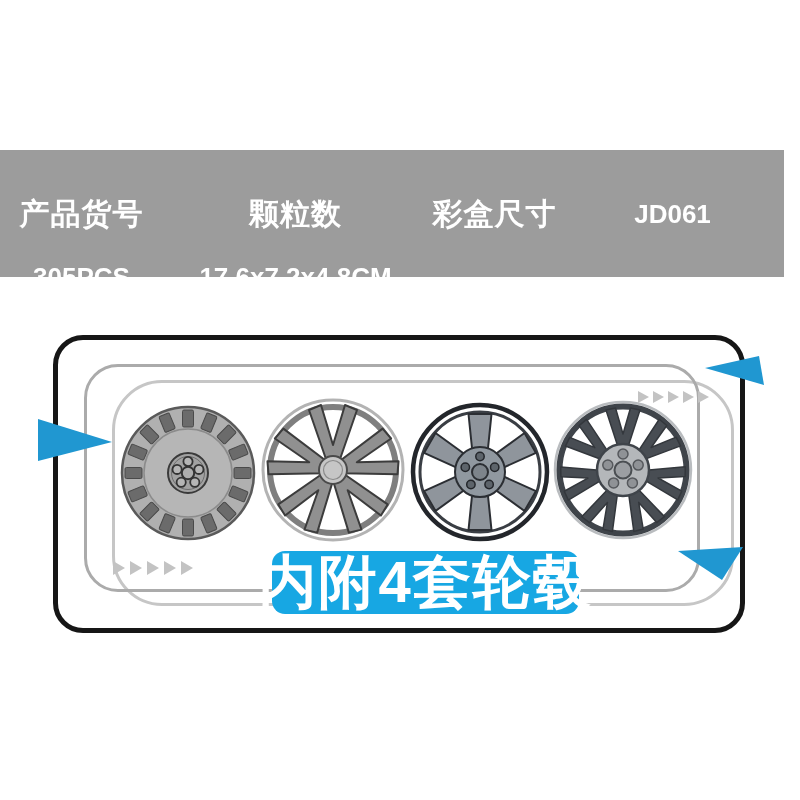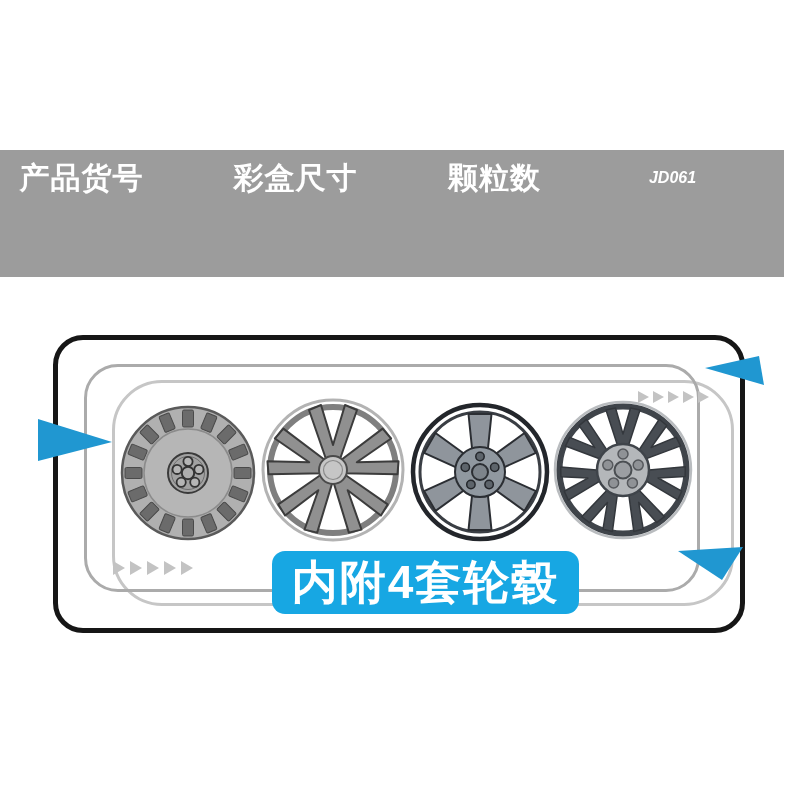--- a/index.html
+++ b/index.html
@@ -1,53 +1,55 @@
 <!DOCTYPE html>
 <html><head>
 <meta charset="utf-8">
 <style>
   html,body{margin:0;padding:0;background:#ffffff;}
   *{box-sizing:border-box;font-family:"Liberation Sans",sans-serif;}
   .stage{position:relative;width:800px;height:800px;background:#ffffff;overflow:hidden;}
 
   
   .spec-table{position:absolute;left:0;top:150px;width:784px;height:127px;background:#9c9c9c;}
-  .spec-grid{position:absolute;inset:0;display:grid;grid-template-columns:163px 265px 133px 223px;grid-template-rows:56px 71px;}
+  .spec-grid{position:absolute;inset:0;display:grid;grid-template-columns:163px 265px 133px 223px;grid-template-rows:56px 71px;margin-top:36px;}
   .cell{display:flex;align-items:center;justify-content:center;color:#ffffff;font-weight:bold;}
   .cell.header{font-size:30px;letter-spacing:1px;}
-  .cell.value{font-size:16px;font-style:italic;}
+  .cell.value{font-size:26px;}
   .divider{position:absolute;background:#ffffff;}
   .div-h{left:8px;top:204px;width:772px;height:3px;}
   .div-v{top:162px;width:3px;height:100px;}
   .div-v1{left:162px;} .div-v2{left:426px;} .div-v3{left:559px;}
 
   
   .illu-box{position:absolute;left:53px;top:335px;width:692px;height:298px;border:5px solid #161616;border-radius:30px;background:#ffffff;z-index:1;}
   .gray-rect{position:absolute;background:transparent;z-index:2;}
   .gray-b{left:112px;top:380px;width:622px;height:226px;border:3px solid #c6c6c6;border-radius:50px;}
   .gray-a{left:84px;top:364px;width:616px;height:228px;border:3px solid #ababab;border-radius:34px;z-index:3;}
 
   .wheel{position:absolute;z-index:4;}
   .banner{position:absolute;left:272px;top:551px;width:307px;height:63px;border-radius:13px;
           display:flex;align-items:center;justify-content:center;z-index:5;}
-  .banner span{color:#ffffff;font-weight:bold;font-size:46px;letter-spacing:2px;white-space:nowrap;}
+  .banner span{color:#ffffff;font-weight:bold;font-size:58px;letter-spacing:2px;white-space:nowrap;}
   .chevrons{position:absolute;z-index:4;display:flex;gap:4px;align-items:center;}
   .arrow-layer{position:absolute;left:0;top:0;width:800px;height:800px;z-index:6;pointer-events:none;}
 </style>
 </head>
 <body>
 
 <div class="stage">
 
   <div class="spec-table">
     <div class="spec-grid">
       <div class="cell header">产品货号</div>
+      <div class="cell header">颗粒数</div>
       <div class="cell header">彩盒尺寸</div>
-      <div class="cell header">颗粒数</div>
       <div class="cell value">JD061</div>
+      <div class="cell value">305PCS</div>
+      <div class="cell value">17.6x7.2x4.8CM</div>
     </div>
     <div class="divider div-h"></div>
     <div class="divider div-v div-v1"></div>
     <div class="divider div-v div-v2"></div>
     <div class="divider div-v div-v3"></div>
   </div>
 
   <div class="illu-box"></div>
   <div class="gray-rect gray-b"></div>
   <div class="gray-rect gray-a"></div>

